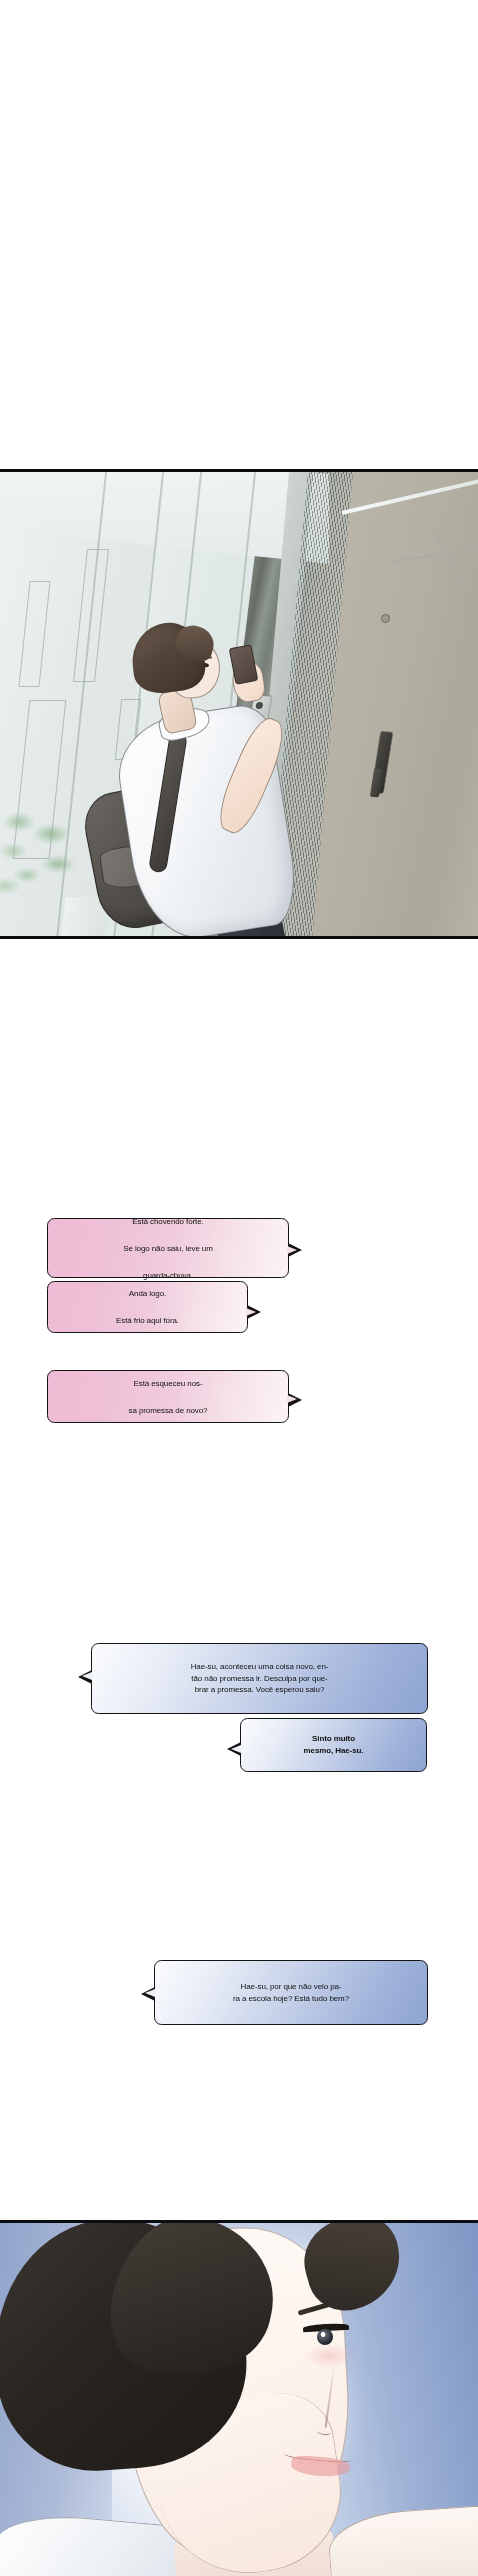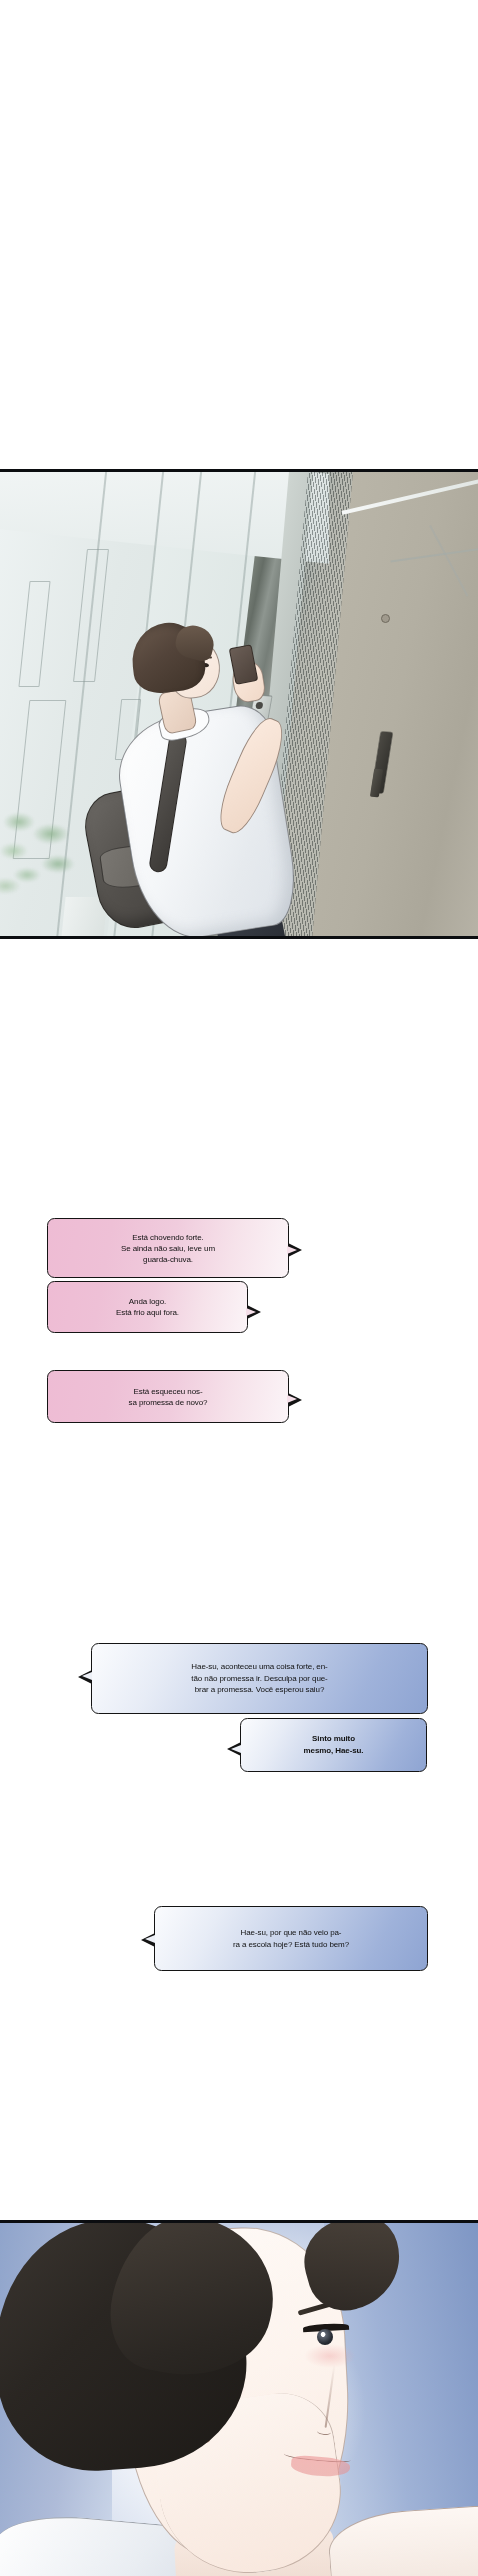--- a/index.html
+++ b/index.html
@@ -426,20 +426,21 @@
     letter-spacing:-0.1px;
   }
   .bubble .line { display:block; white-space:pre; }
 
   
   .bubble.pink {
     background:linear-gradient(100deg,#eebcd4 0%,#eec0d6 26%,#f0ccdd 52%,#f6e2ea 76%,#fbf4f7 100%);
     font-size:8px;
     line-height:11px;
     font-family:"Liberation Sans", sans-serif;
+    gap:16px;
   }
   
   .bubble.blue {
     background:linear-gradient(118deg,#fbfcfe 0%,#e7ecf6 22%,#c3cfe8 52%,#9fb2da 80%,#8ea4d2 100%);
     font-size:8px;
     line-height:11.7px;
     font-family:"Liberation Sans", sans-serif;
   }
 
   
@@ -521,51 +522,51 @@
       <div class="b-hair"></div>
       <div class="b-hair2"></div>
       <div class="b-arm"></div>
       <div class="b-hand"></div>
       <div class="b-phone"></div>
     </div>
   </div>
 
   <div class="bubble pink" id="bubble-pink-1" style="left:47px; top:1218px; width:242px; height:60px;">
     <span class="line">Está chovendo forte.</span>
-    <span class="line">Se ainda não saiu, leve um</span>
+    <span class="line">Se logo não saiu, leve um</span>
     <span class="line">guarda-chuva.</span>
     <i class="tail right" style="top:24.4px"></i>
   </div>
 
   <div class="bubble pink" id="bubble-pink-2" style="left:47px; top:1281px; width:201px; height:52px;">
     <span class="line">Anda logo.</span>
     <span class="line">Está frio aqui fora.</span>
     <i class="tail right" style="top:23.4px"></i>
   </div>
 
   <div class="bubble pink" id="bubble-pink-3" style="left:47px; top:1370px; width:242px; height:53px;">
     <span class="line">Está esqueceu nos-</span>
     <span class="line">sa promessa de novo?</span>
     <i class="tail right" style="top:22px"></i>
   </div>
 
   <div class="bubble blue" id="bubble-blue-1" style="left:91px; top:1643px; width:337px; height:71px;">
-    <span class="line">Hae-su, aconteceu uma coisa forte, en-</span>
+    <span class="line">Hae-su, aconteceu uma coisa novo, en-</span>
     <span class="line">tão não promessa ir. Desculpa por que-</span>
     <span class="line">brar a promessa. Você esperou saiu?</span>
     <i class="tail left" style="top:25.5px"></i>
   </div>
 
   <div class="bubble blue" id="bubble-blue-2" style="left:240px; top:1718px; width:187px; height:54px;font-weight:bold;">
     <span class="line">Sinto muito</span>
     <span class="line">mesmo, Hae-su.</span>
     <i class="tail left" style="top:23.4px"></i>
   </div>
 
-  <div class="bubble blue" id="bubble-blue-3" style="left:154px; top:1906px; width:274px; height:65px;">
+  <div class="bubble blue" id="bubble-blue-3" style="left:154px; top:1960px; width:274px; height:65px;">
     <span class="line">Hae-su, por que não veio pa-</span>
     <span class="line">ra a escola hoje? Está tudo bem?</span>
     <i class="tail left" style="top:25.5px"></i>
   </div>
 
 
   <div class="panel" id="panel-face">
     <div class="f-bgL"></div>
     <div class="f-bgR"></div>
     <div class="f-glow"></div>

